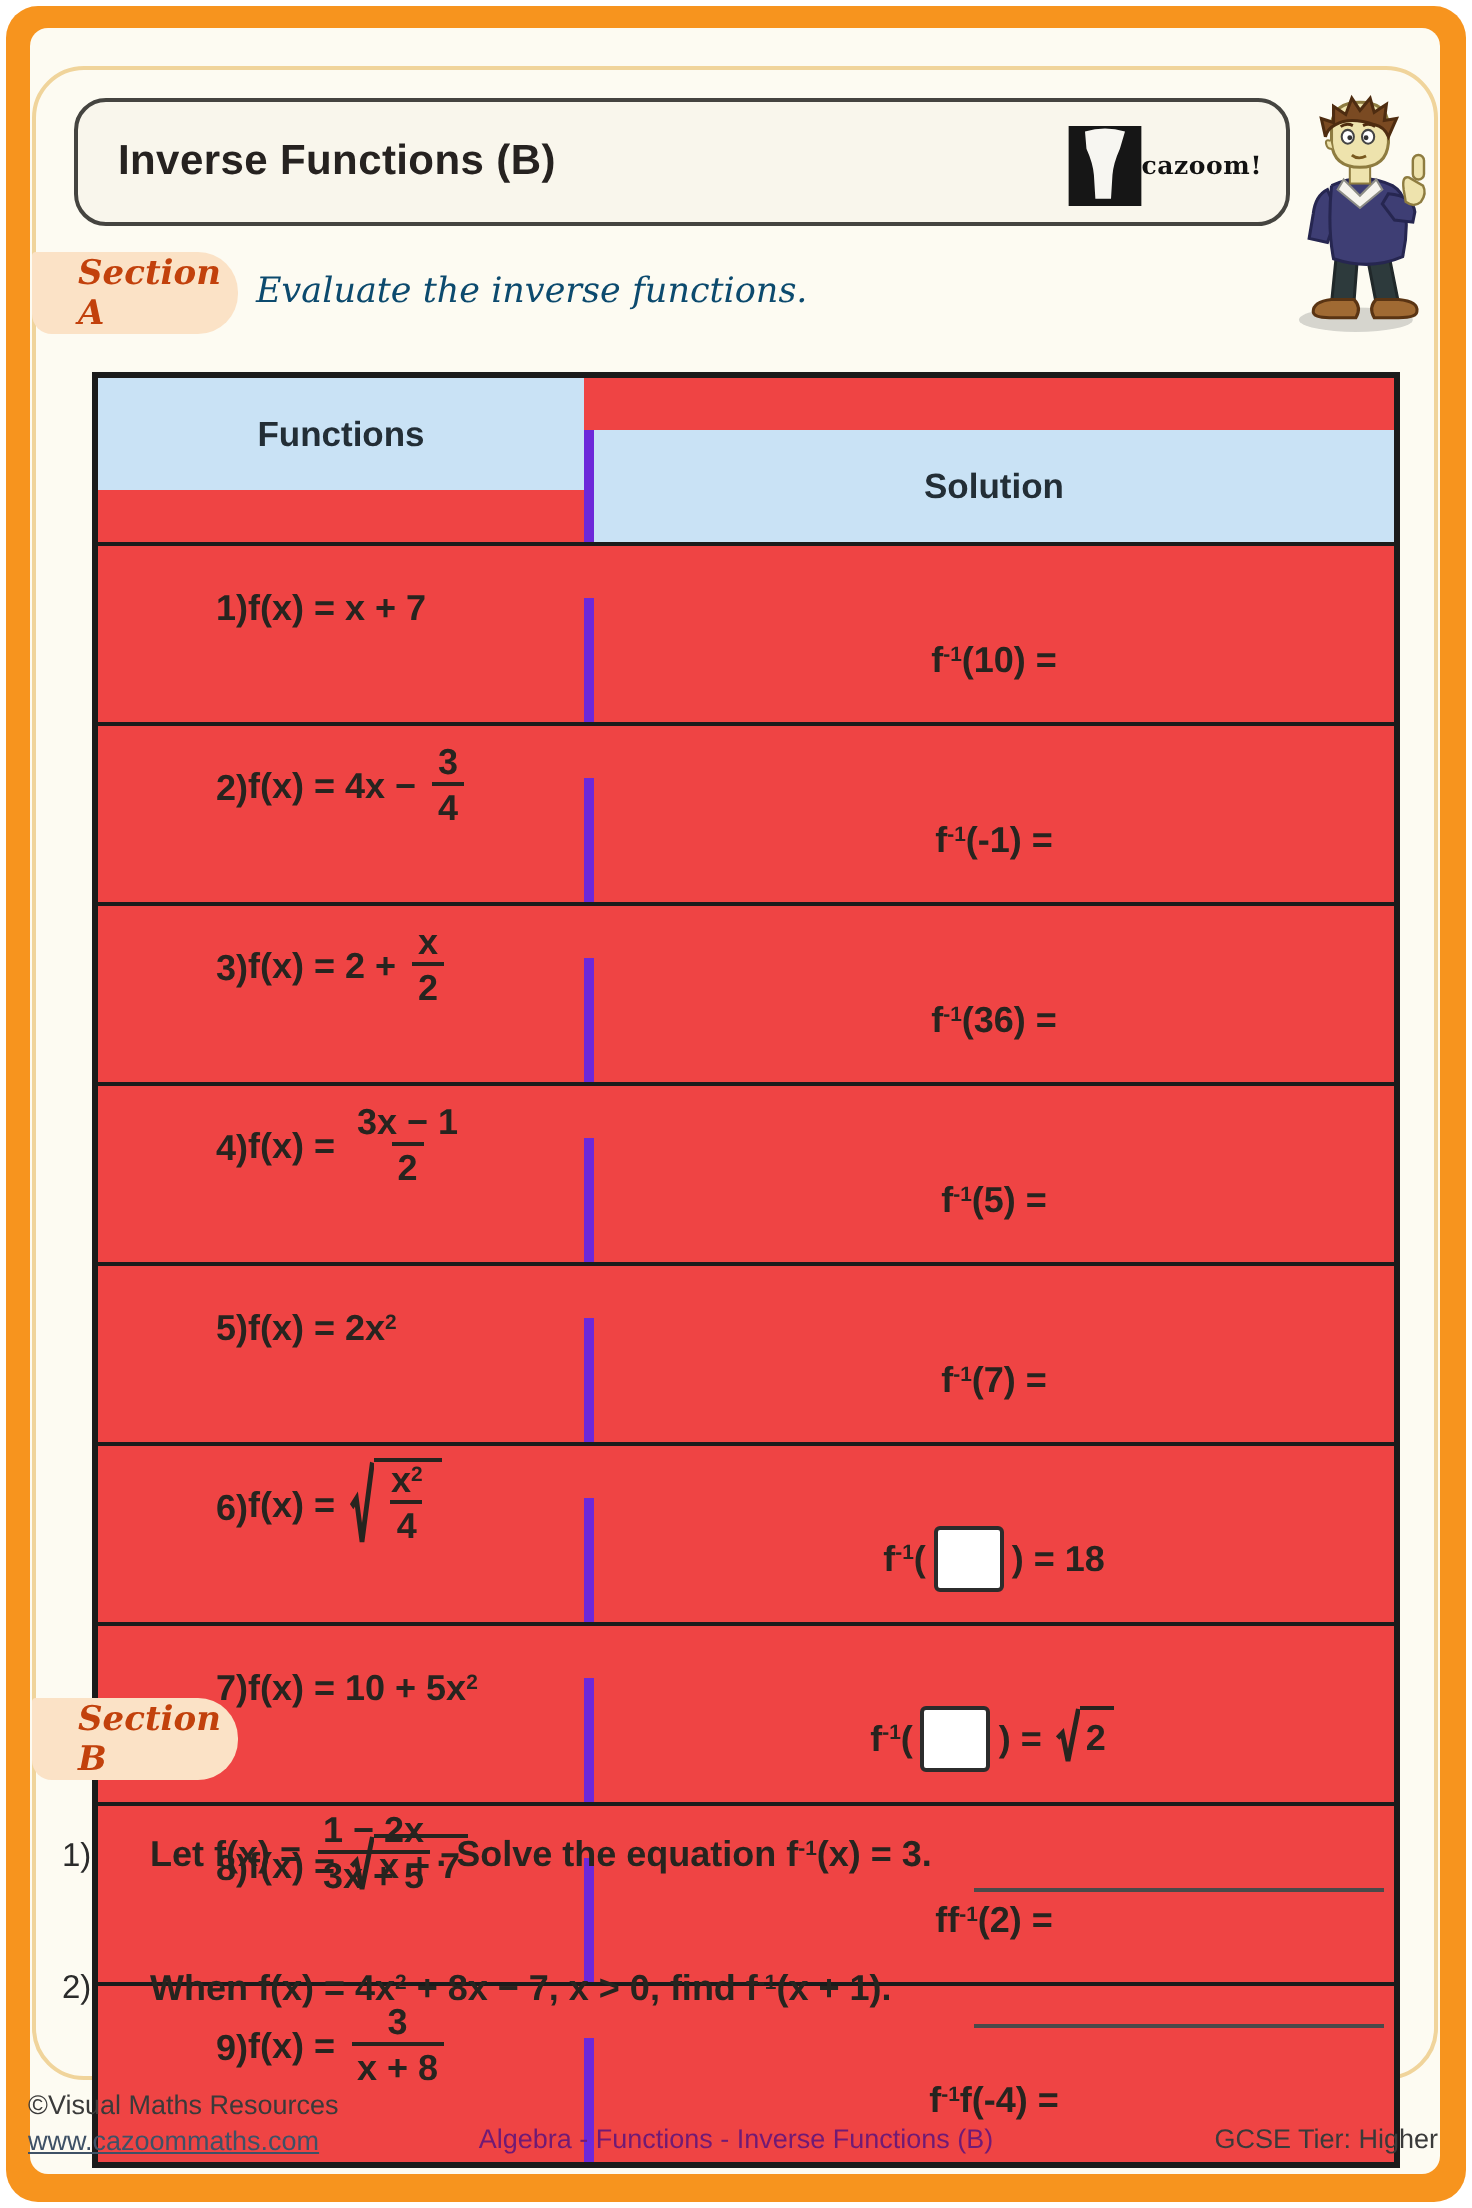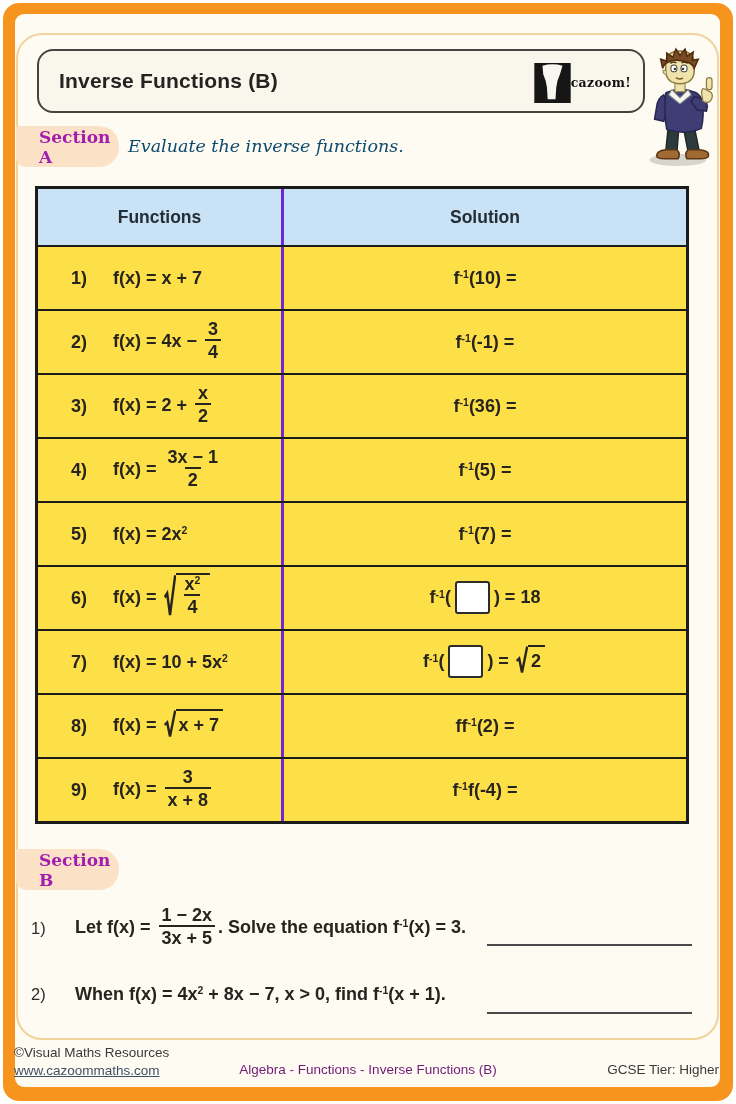--- a/index.html
+++ b/index.html
@@ -21,29 +21,29 @@
   .logo{display:flex;flex-direction:row;align-items:center;margin-top:3px;}
   .logo svg{width:37px;height:40px;display:block;}
   .logo-text{font-family:"DejaVu Serif",serif;font-weight:bold;font-size:12.5px;color:#121212;margin-top:-1px;letter-spacing:.3px;}
   .character{position:absolute;right:15px;top:44px;width:80px;height:124px;}
 
   
   .pill{position:absolute;left:16px;width:103px;height:41px;background:#FBE2C6;
     border-radius:2px 20px 20px 10px;display:flex;align-items:center;box-sizing:border-box;padding-left:23px;}
   .pill-a{top:126px;}
   .pill-b{top:849px;}
-  .pill-label{font-family:"DejaVu Serif",serif;font-weight:bold;font-size:17px;color:#a21caf;}
+  .pill-label{font-family:"DejaVu Serif",serif;font-style:italic;font-weight:bold;font-size:17px;color:#c2410c;}
   .instruction{position:absolute;left:128px;top:136px;font-family:"DejaVu Serif",serif;font-style:italic;font-size:17.5px;color:#0c4a6e;}
 
   
-  .wtable{position:absolute;left:35px;top:186px;width:654px;border:3px solid #1b1b1b;box-sizing:border-box;background:#fde047;}
+  .wtable{position:absolute;left:46px;top:186px;width:654px;border:3px solid #1b1b1b;box-sizing:border-box;background:#ef4444;text-align:right;}
   .w-row{display:grid;grid-template-columns:243px 1fr;}
   .w-row + .w-row{border-top:2.5px solid #1b1b1b;}
   .w-row > div{box-sizing:border-box;}
-  .w-row > div + div{border-left:3px solid #6d28d9;}
+  .w-row > div + div{border-left:5px solid #6d28d9;margin-top:26px;}
   .w-head > div{height:56px;background:#C9E2F5;display:flex;align-items:center;justify-content:center;
     font-weight:bold;font-size:17.5px;color:#232e36;}
   .w-body > div{height:62px;}
   .fn-cell{display:flex;align-items:center;padding-left:33px;}
   .qnum{font-weight:bold;font-size:18px;width:42px;flex:0 0 42px;}
   .sol-cell{display:flex;align-items:center;justify-content:center;}
   .math{font-weight:bold;font-size:18px;white-space:nowrap;}
   .math sup{font-size:.58em;vertical-align:.55em;letter-spacing:0;}
 
   .frac{display:inline-flex;flex-direction:column;align-items:center;vertical-align:middle;margin:0 3px;position:relative;top:-1px;}

